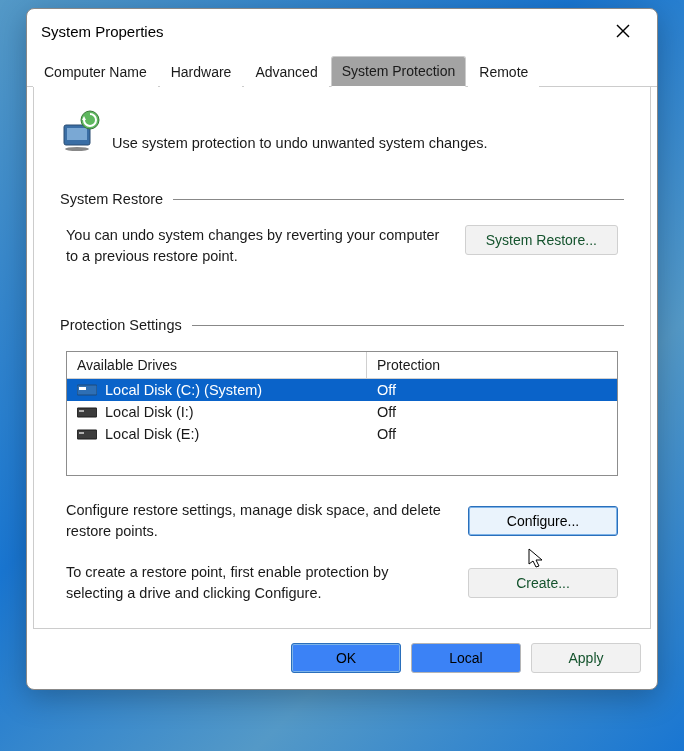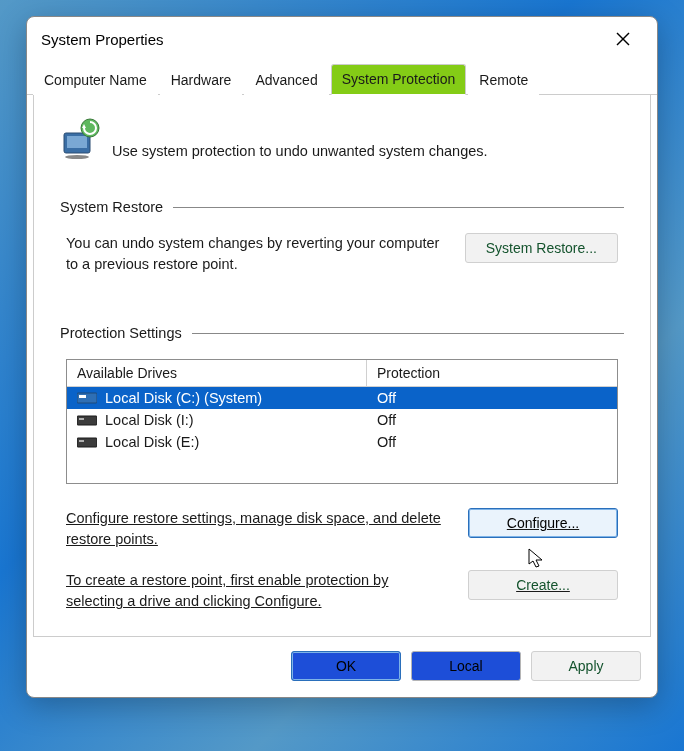--- a/index.html
+++ b/index.html
@@ -8,21 +8,21 @@
       font-size: 14px;
       color: #1a1a1a;
       width: 684px;
       height: 751px;
       background: linear-gradient(135deg, #5499c7 0%, #1976d2 40%, #5499c7 70%, #1976d2 100%);
       position: relative;
       overflow: hidden;
     }
     .dialog {
       position: absolute;
-      top: 16px;
+      top: 8px;
       left: 26px;
       width: 632px;
       background: #ffffff;
       border: 1px solid #888888;
       border-radius: 8px;
       box-shadow: 0 8px 30px rgba(0,0,0,0.25);
       overflow: hidden;
     }
     .titlebar {
       display: flex;
@@ -61,21 +61,21 @@
       border-bottom: none;
       cursor: pointer;
       position: relative;
       top: 1px;
       background: #fff;
     }
     .tab.active {
       border: 1px solid #cccccc;
       border-bottom: 1px solid #fff;
       border-radius: 3px 3px 0 0;
-      background: #84cc16;
+      background: #a3a3a3;
       z-index: 2;
     }
     .tabpanel {
       padding: 22px 26px 18px 26px;
       border: 1px solid #cccccc;
       border-top: none;
       margin: 0 6px;
     }
     .intro {
       display: flex;
@@ -122,21 +122,21 @@
       flex: 1;
       font-size: 14.5px;
       line-height: 1.45;
     }
     .btn {
       height: 30px;
       padding: 0 20px;
       font-family: inherit;
       font-size: 14px;
       border: 1px solid #b5b5b5;
-      background: #1d4ed8;
+      background: #3b82f6;
       border-radius: 3px;
       cursor: pointer;
       min-width: 150px;
       display: inline-flex;
       align-items: center;
       justify-content: center;
     }
     .btn:disabled, .btn.disabled {
       color: #14532d;
       background: #f2f2f2;
@@ -182,23 +182,22 @@
     }
     .drive-icon {
       width: 20px;
       height: 14px;
       flex-shrink: 0;
     }
     .drives-spacer { height: 30px; }
     .action-row {
       display: flex;
       gap: 20px;
-      align-items: flex-start;
+      align-items: center;
       padding: 0 6px 20px 6px;
-      text-decoration: underline;
     }
     .action-text {
       flex: 1;
       font-size: 14.5px;
       line-height: 1.45;
     }
     .bottom-buttons {
       display: flex;
       gap: 10px;
       justify-content: flex-end;

